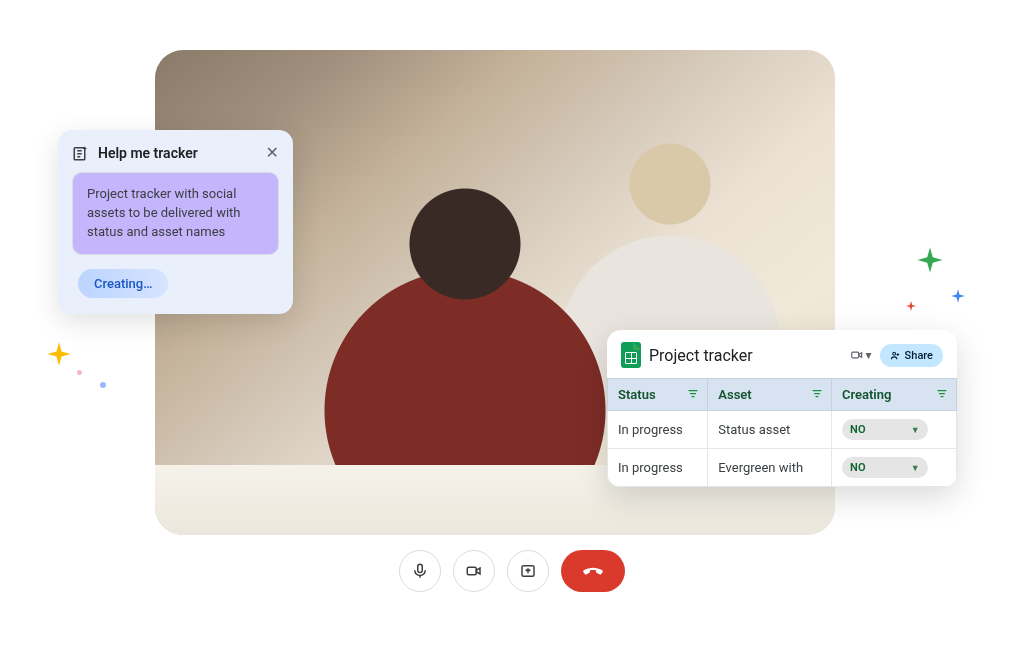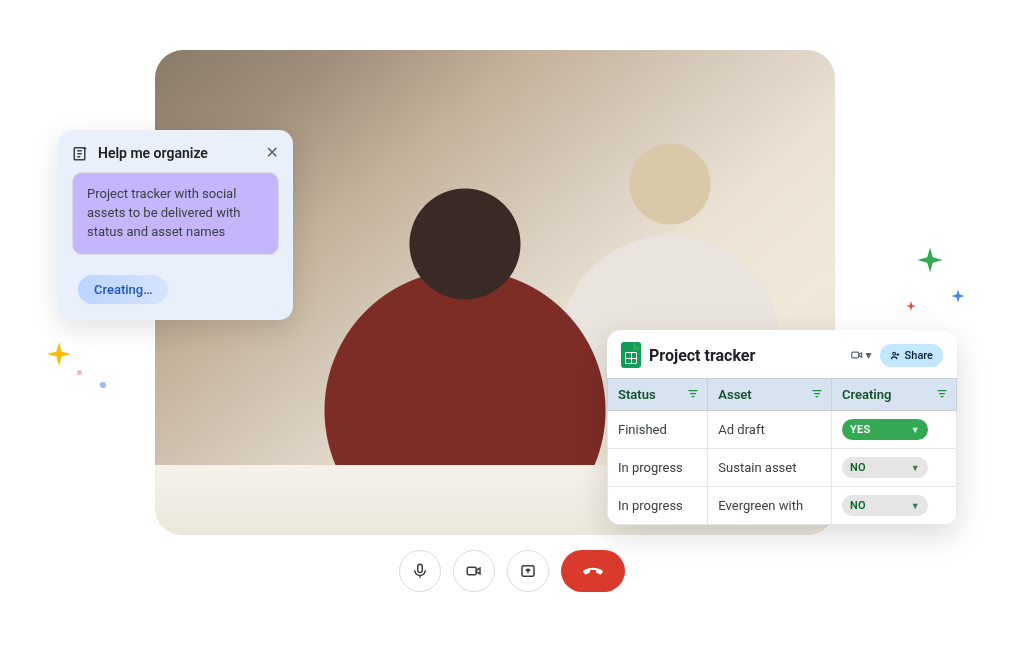--- a/index.html
+++ b/index.html
@@ -83,21 +83,21 @@
     background: #c4b5fd;
     border: 1px solid #dadce0;
     border-radius: 10px;
     padding: 12px 14px;
     font-size: 13px;
     line-height: 1.45;
     color: #3c4043;
     min-height: 70px;
   }
   .creating-pill {
-    margin-top: 20px;
+    margin-top: 14px;
     display: inline-flex;
     align-items: center;
     background: linear-gradient(90deg, #bcd4ff, #d6e4ff);
     color: #1a57c2;
     font-size: 13px;
     font-weight: 500;
     padding: 7px 16px;
     border-radius: 18px;
     margin-left: 6px;
   }
@@ -139,21 +139,21 @@
     left: 4px; top: 10px; right: 4px; bottom: 4px;
     background:
       linear-gradient(#fff,#fff) center/1px 100% no-repeat,
       linear-gradient(#fff,#fff) center/100% 1px no-repeat;
     border: 1px solid #fff;
     border-radius: 1px;
   }
   .sheet-title {
     flex: 1;
     font-size: 16px;
-    font-weight: 700;
+    font-weight: 400;
     color: #202124;
   }
   .cam-toggle {
     display: inline-flex; align-items: center;
     color: #5f6368;
     font-size: 12px;
     gap: 2px;
     cursor: pointer;
   }
   .share-btn {
@@ -264,21 +264,21 @@
 
 <div class="help-card">
   <div class="help-header">
     <span class="organize-icon">
       <svg width="18" height="18" viewBox="0 0 24 24" fill="none" stroke="#3c4043" stroke-width="2">
         <rect x="3" y="5" width="14" height="16" rx="1"></rect>
         <path d="M7 9h6M7 13h6M7 17h4"></path>
         <path d="M17 3l1 2 2 1-2 1-1 2-1-2-2-1 2-1z" fill="#3c4043" stroke="none"></path>
       </svg>
     </span>
-    <span class="title">Help me organize</span>
+    <span class="title">Help me tracker</span>
     <span class="close-x">✕</span>
   </div>
   <div class="prompt-box">Project tracker with social assets to be delivered with status and asset names</div>
   <div class="creating-pill">Creating…</div>
 </div>
 
 <div class="sheet-panel">
   <div class="sheet-header">
     <span class="sheets-logo">
       <span class="body"></span>
@@ -326,30 +326,22 @@
           <span class="filter-ic">
             <svg width="12" height="12" viewBox="0 0 24 24">
                 <path d="M4 6h16M7 12h10M10 18h4" stroke="#1e8e3e" stroke-width="2.5" stroke-linecap="round"></path>
               </svg>
           </span>
         </th>
       </tr>
     </thead>
     <tbody>
       <tr>
-        <td>Finished</td>
-        <td>Ad draft</td>
-        <td><span class="chip yes">
-              <span>YES</span>
-              <span class="caret">▼</span>
-            </span></td>
-      </tr>
-      <tr>
         <td>In progress</td>
-        <td>Sustain asset</td>
+        <td>Status asset</td>
         <td><span class="chip no">
               <span>NO</span>
               <span class="caret">▼</span>
             </span></td>
       </tr>
       <tr>
         <td>In progress</td>
         <td>Evergreen with</td>
         <td><span class="chip no">
               <span>NO</span>

